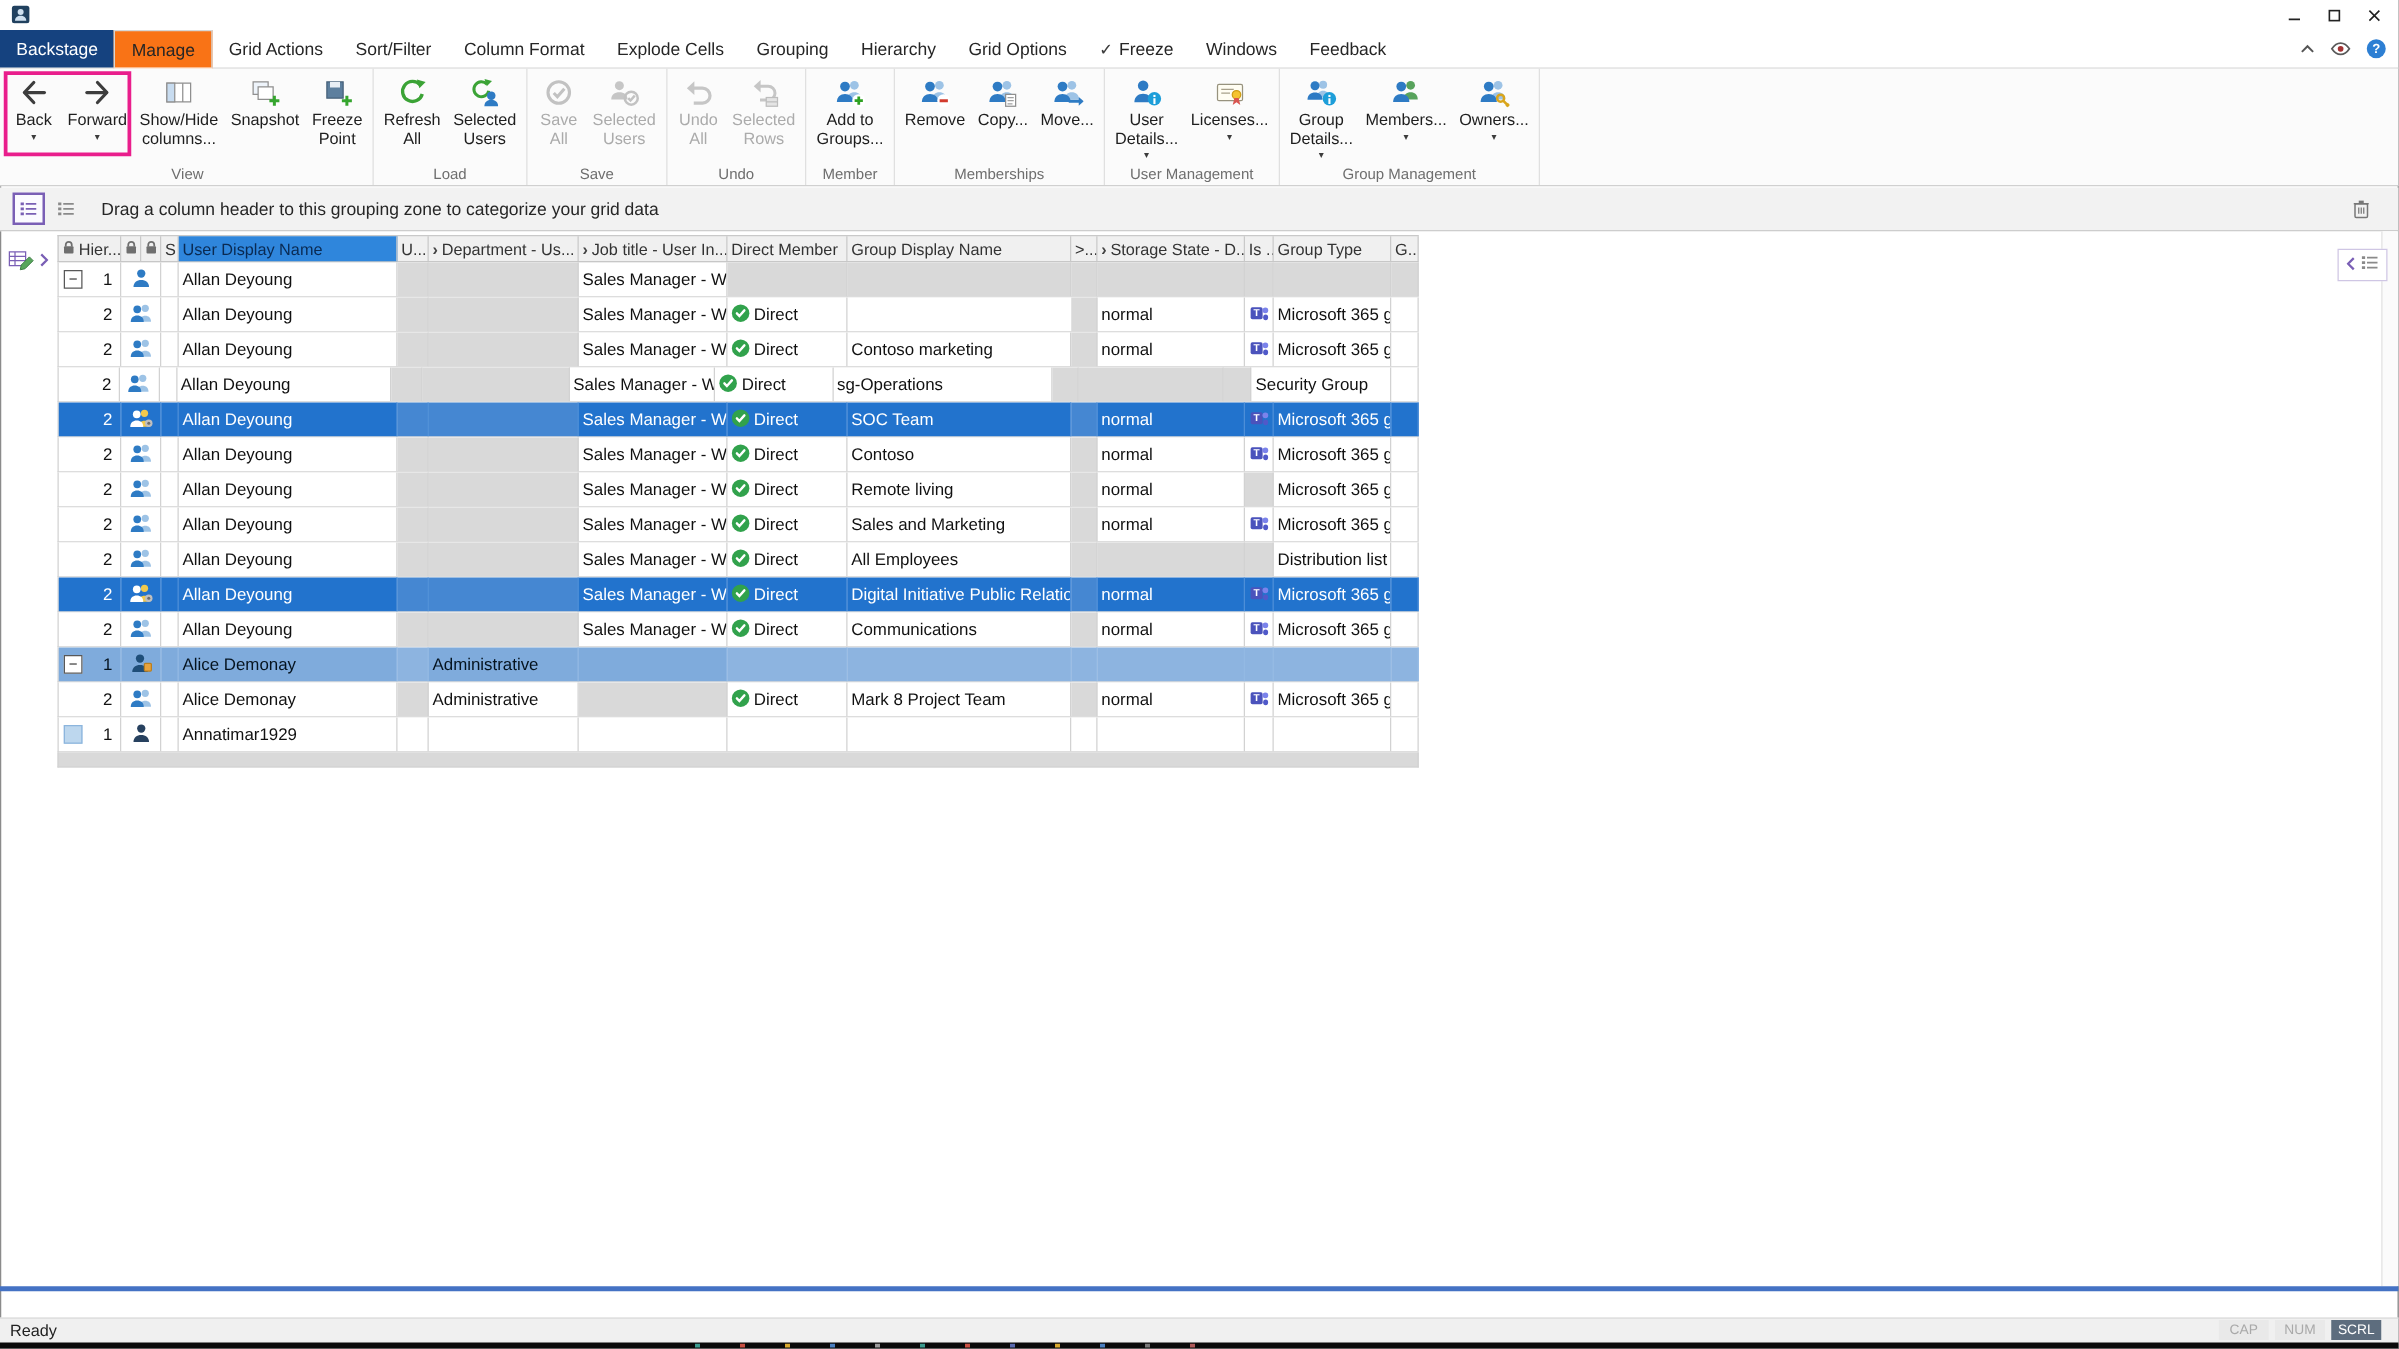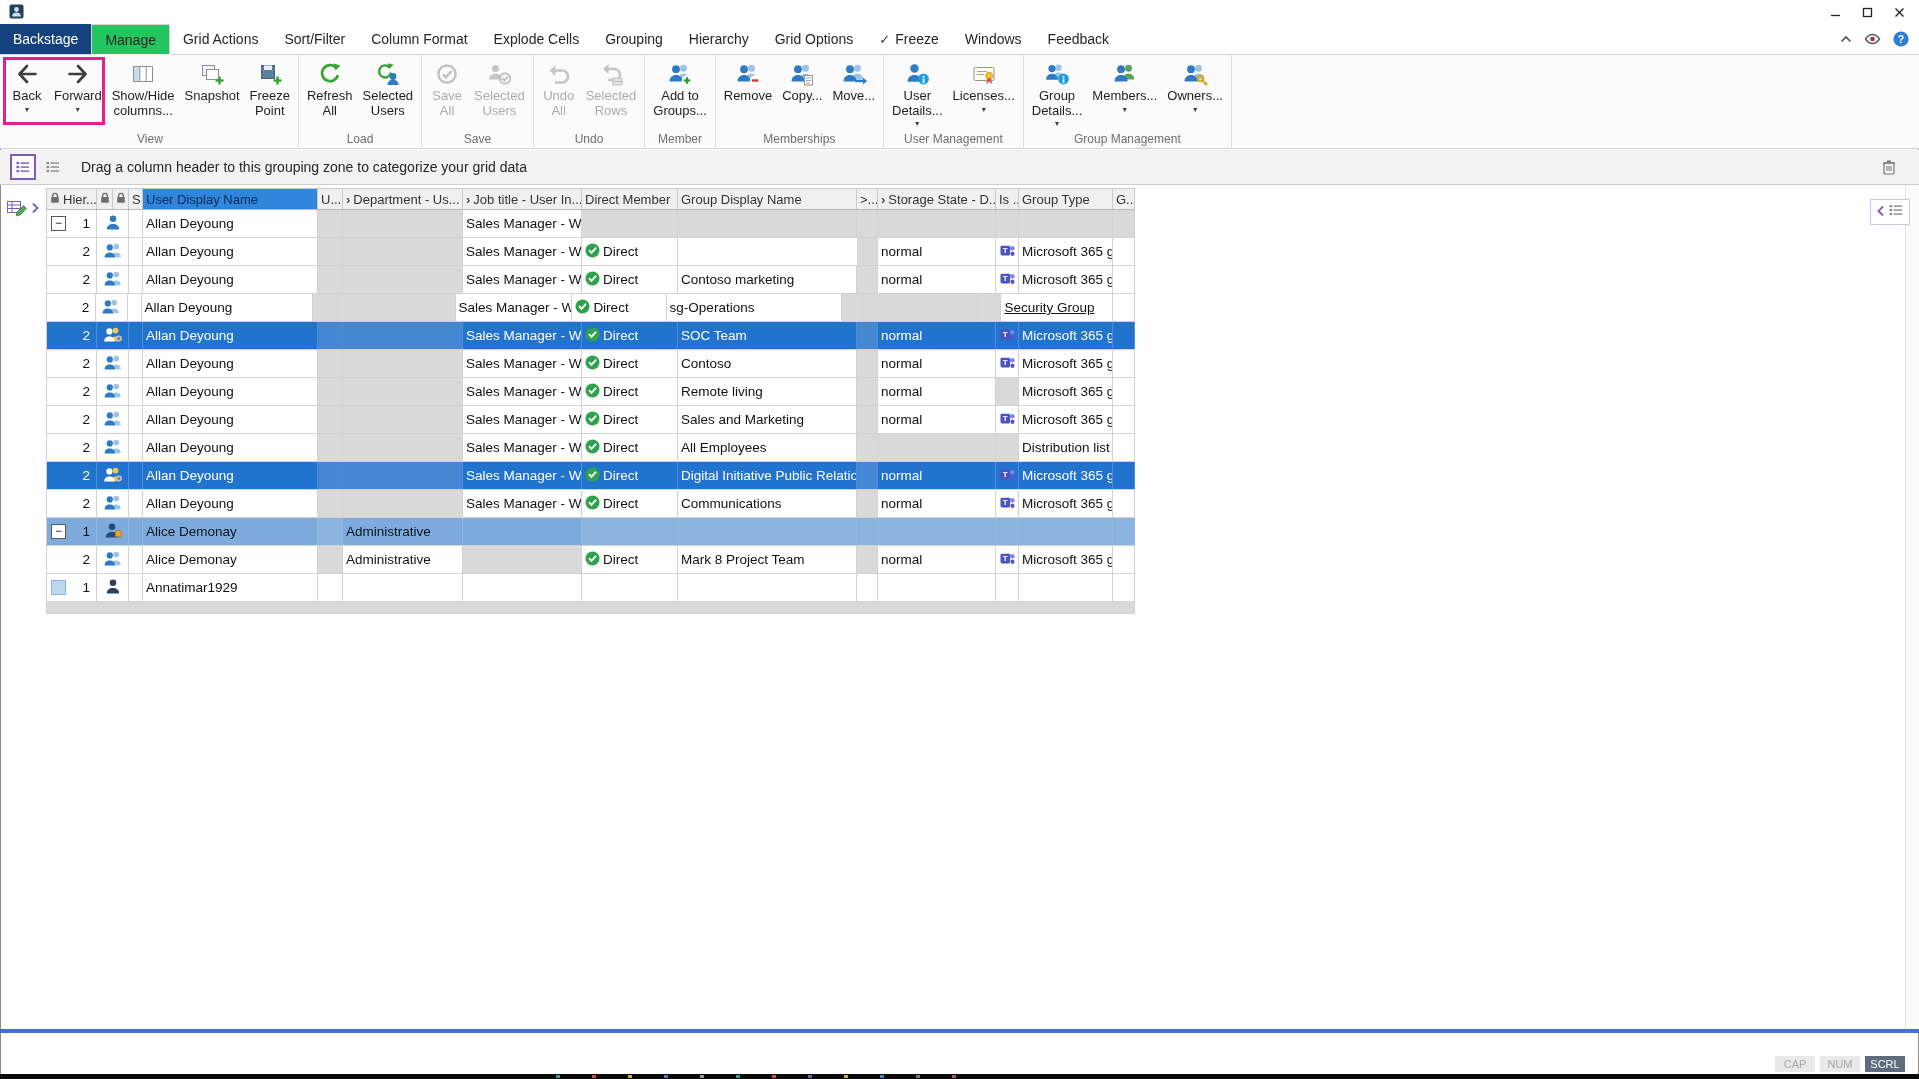--- a/index.html
+++ b/index.html
@@ -14,21 +14,21 @@
   .title-text { position:absolute; left:50%; top:4px; transform:translateX(-50%);
                 font-size:13px; color:#1c1c1c; white-space:nowrap; }
   .winbtns { position:absolute; right:4px; top:0; height:24px; display:flex; }
   .winbtn { width:32px; height:24px; display:flex; align-items:center; justify-content:center; }
 
   
   .tabsrow { position:absolute; top:24px; left:0; width:100%; height:31px; background:#ffffff;
              border-bottom:1px solid #d6d6d6; display:flex; align-items:stretch; }
   .tab { padding:0 13px; display:flex; align-items:center; font-size:14px; color:#262626; cursor:default; white-space:nowrap; }
   .tab.backstage { background:#15427f; color:#ffffff; }
-  .tab.active { border:1px solid #d6d6d6; border-bottom:1px solid #ffffff; margin-bottom:-1px; background:#22c55e; }
+  .tab.active { border:1px solid #d6d6d6; border-bottom:1px solid #ffffff; margin-bottom:-1px; background:#f97316; }
   .tab .chk { margin-right:5px; color:#3c3c3c; font-size:13px; }
   .tabs-right { margin-left:auto; display:flex; align-items:center; gap:12px; padding-right:10px; }
   .tabs-right span { display:inline-flex; align-items:center; }
 
   
   .ribbon { position:absolute; top:55px; left:0; width:100%; height:94px; background:#fbfbfb;
             border-bottom:1px solid #d0d0d0; display:flex; padding-left:2px; }
   .rgroup { display:flex; flex-direction:column; border-right:1px solid #e0e0e0; padding:1px 3px 0; }
   .rbtns { display:flex; align-items:flex-start; justify-content:center; height:76px; }
   .rbtn { display:flex; flex-direction:column; align-items:center; padding:3px 5px 0; min-width:44px; }
@@ -735,21 +735,21 @@
               <path d="M4.5 7.7l2 2.1 4-4.5" fill="none" stroke="#ffffff" stroke-width="1.9" stroke-linecap="round"></path>
             </svg></span>
           <span>Direct</span>
         </div>
         <div class="gc" style="width: 179px;">
           <span>sg-Operations</span>
         </div>
         <div class="gc gy" style="width: 21px;"></div>
         <div class="gc gy" style="width: 118px;"></div>
         <div class="gc gy" style="width: 23px;"></div>
-        <div class="gc" style="width: 114px; text-decoration: underline;">
+        <div class="gc" style="width: 114px;">
           <span>Security Group</span>
         </div>
         <div class="gc" style="width: 22px;"></div>
       </div>
       <div class="grow seld">
         <div class="gc" style="width: 50px;">
           <span class="hiernum">2</span>
         </div>
         <div class="gc" style="width: 32px;">
           <span style="margin: 0px auto;"><svg width="20" height="16" viewBox="0 0 20 16">
@@ -1188,20 +1188,23 @@
             <line x1="4.6" y1="2.1" x2="13" y2="2.1" stroke-width="1.4"></line>
             <rect x="0.5" y="5" width="2.6" height="2.2" stroke="none"></rect>
             <line x1="4.6" y1="6.1" x2="13" y2="6.1" stroke-width="1.4"></line>
             <rect x="0.5" y="9" width="2.6" height="2.2" stroke="none"></rect>
             <line x1="4.6" y1="10.1" x2="13" y2="10.1" stroke-width="1.4"></line>
           </g>
         </svg></span>
   </div>
 
   <div class="bluebar"></div>
+  <div class="status2">
+    <span>Ready</span>
+  </div>
   <div class="indicators" id="indicators">
       <div class="ind">CAP</div>
       <div class="ind">NUM</div>
       <div class="ind on">SCRL</div>
     </div>
   <div class="taskbar" id="taskbar">
       <span class="tdot" style="left: 556px; background: rgb(59, 155, 143);"></span>
       <span class="tdot" style="left: 592px; background: rgb(201, 79, 66);"></span>
       <span class="tdot" style="left: 628px; background: rgb(216, 169, 46);"></span>
       <span class="tdot" style="left: 664px; background: rgb(74, 127, 193);"></span>

